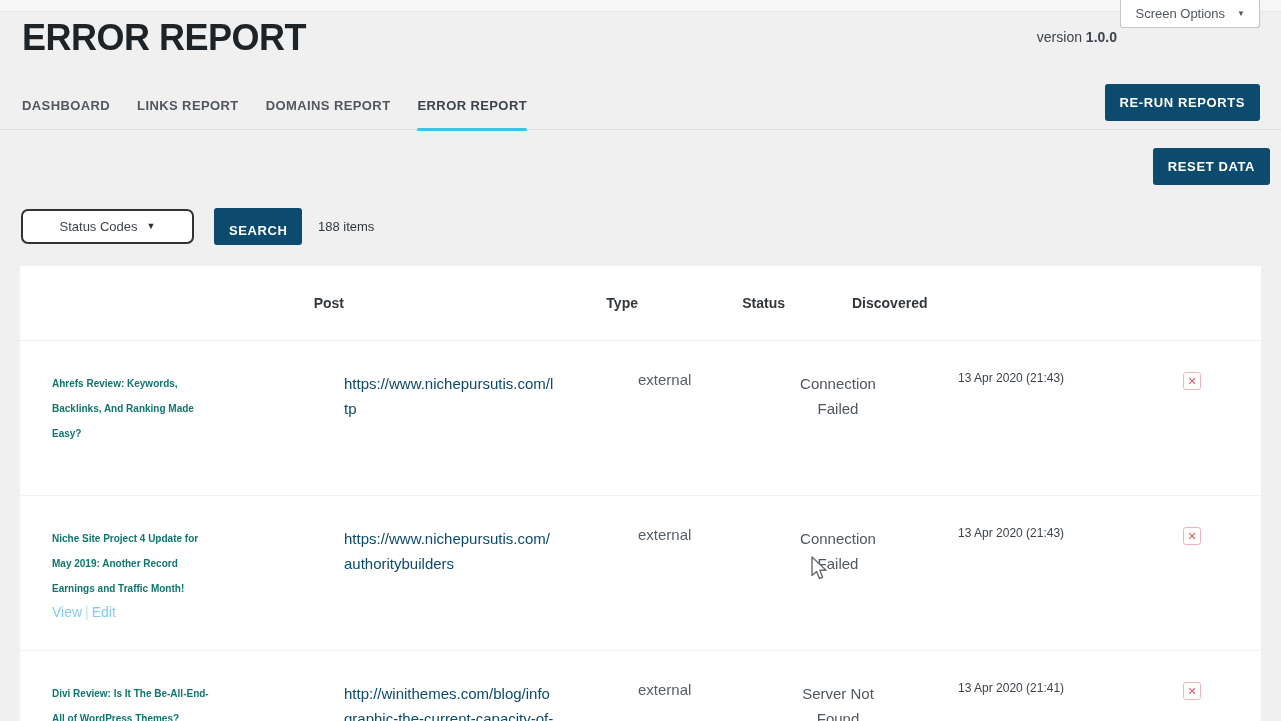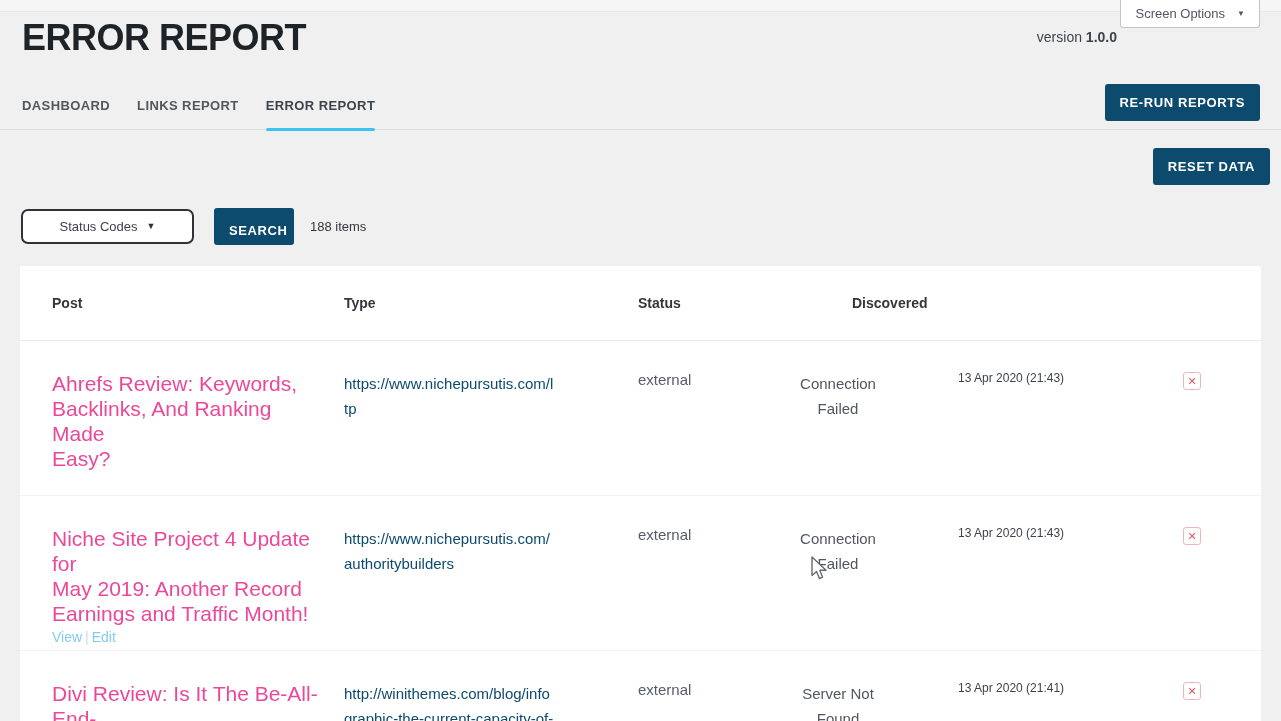--- a/index.html
+++ b/index.html
@@ -60,46 +60,46 @@
     display:flex; align-items:center;
     margin-top:77px; margin-left:21px; height:38px;
   }
   .status-dropdown {
     width:173px; height:35px;
     background:#fff; border:2px solid #2f3337; border-radius:7px;
     display:flex; align-items:center; justify-content:center; gap:9px;
     font-size:13px; color:#3c434a; cursor:pointer;
   }
   .status-dropdown .chev { font-size:9px; color:#2f3337; }
-  .search-btn { margin-left:20px; width:80px; padding:15px; }
+  .search-btn { margin-left:20px; width:88px; padding:15px; }
   .items-count { margin-left:16px; font-size:13px; color:#32373c; }
   .card {
     margin:21px 20px 0 20px;
     background:#ffffff;
     height:700px;
   }
   .trow {
     display:grid;
     grid-template-columns:292px 294px 147px 106px 292px 37px;
     padding-left:32px; padding-right:8px;
   }
   .thead {
     height:75px; align-items:center;
     border-bottom:1px solid #ececee;
   }
-  .th { font-size:14px; font-weight:700; color:#32373c; }
+  .th { font-size:14px; font-weight:700; color:#32373c;text-align:right; }
   .th.col-discovered { padding-left:67px; }
   .tdata {
     min-height:155px;
     padding-top:30px;
     border-bottom:1px solid #f2f2f4;
   }
   .cell-post { padding-right:18px; }
   .post-link {
-    font-size:21px; font-weight:400; color:#ec4899; line-height:25px;
+    font-size:10px; font-weight:700; color:#0f766e; line-height:25px;
     white-space:pre-line; text-decoration:none; display:inline-block; cursor:pointer;
   }
   .row-actions { margin-top:3px; font-size:14px; }
   .row-actions .ra-link { color:#84cbf3; text-decoration:none; cursor:pointer; }
   .row-actions .sep { color:#c9dcea; margin:0 3px; }
   .url-link {
     font-size:15px; color:#0c4a6e; line-height:25px;
     white-space:pre-line; text-decoration:none; display:inline-block; cursor:pointer;
     padding-right:24px;
   }
@@ -131,20 +131,21 @@
 <div class="version">
   <span>version</span>
   <b>1.0.0</b>
 </div>
 
 <h1 class="page-title">ERROR REPORT</h1>
 
 <div class="tabs-row">
   <div class="tab">DASHBOARD</div>
   <div class="tab">LINKS REPORT</div>
+  <div class="tab">DOMAINS REPORT</div>
   <div class="tab active">ERROR REPORT</div>
 </div>
 
 <button class="btn-blue rerun-btn">RE-RUN REPORTS</button>
 <button class="btn-blue reset-btn">RESET DATA</button>
 
 <div class="filters">
   <div class="status-dropdown">
     <span>Status Codes</span>
     <span class="chev">▼</span>

